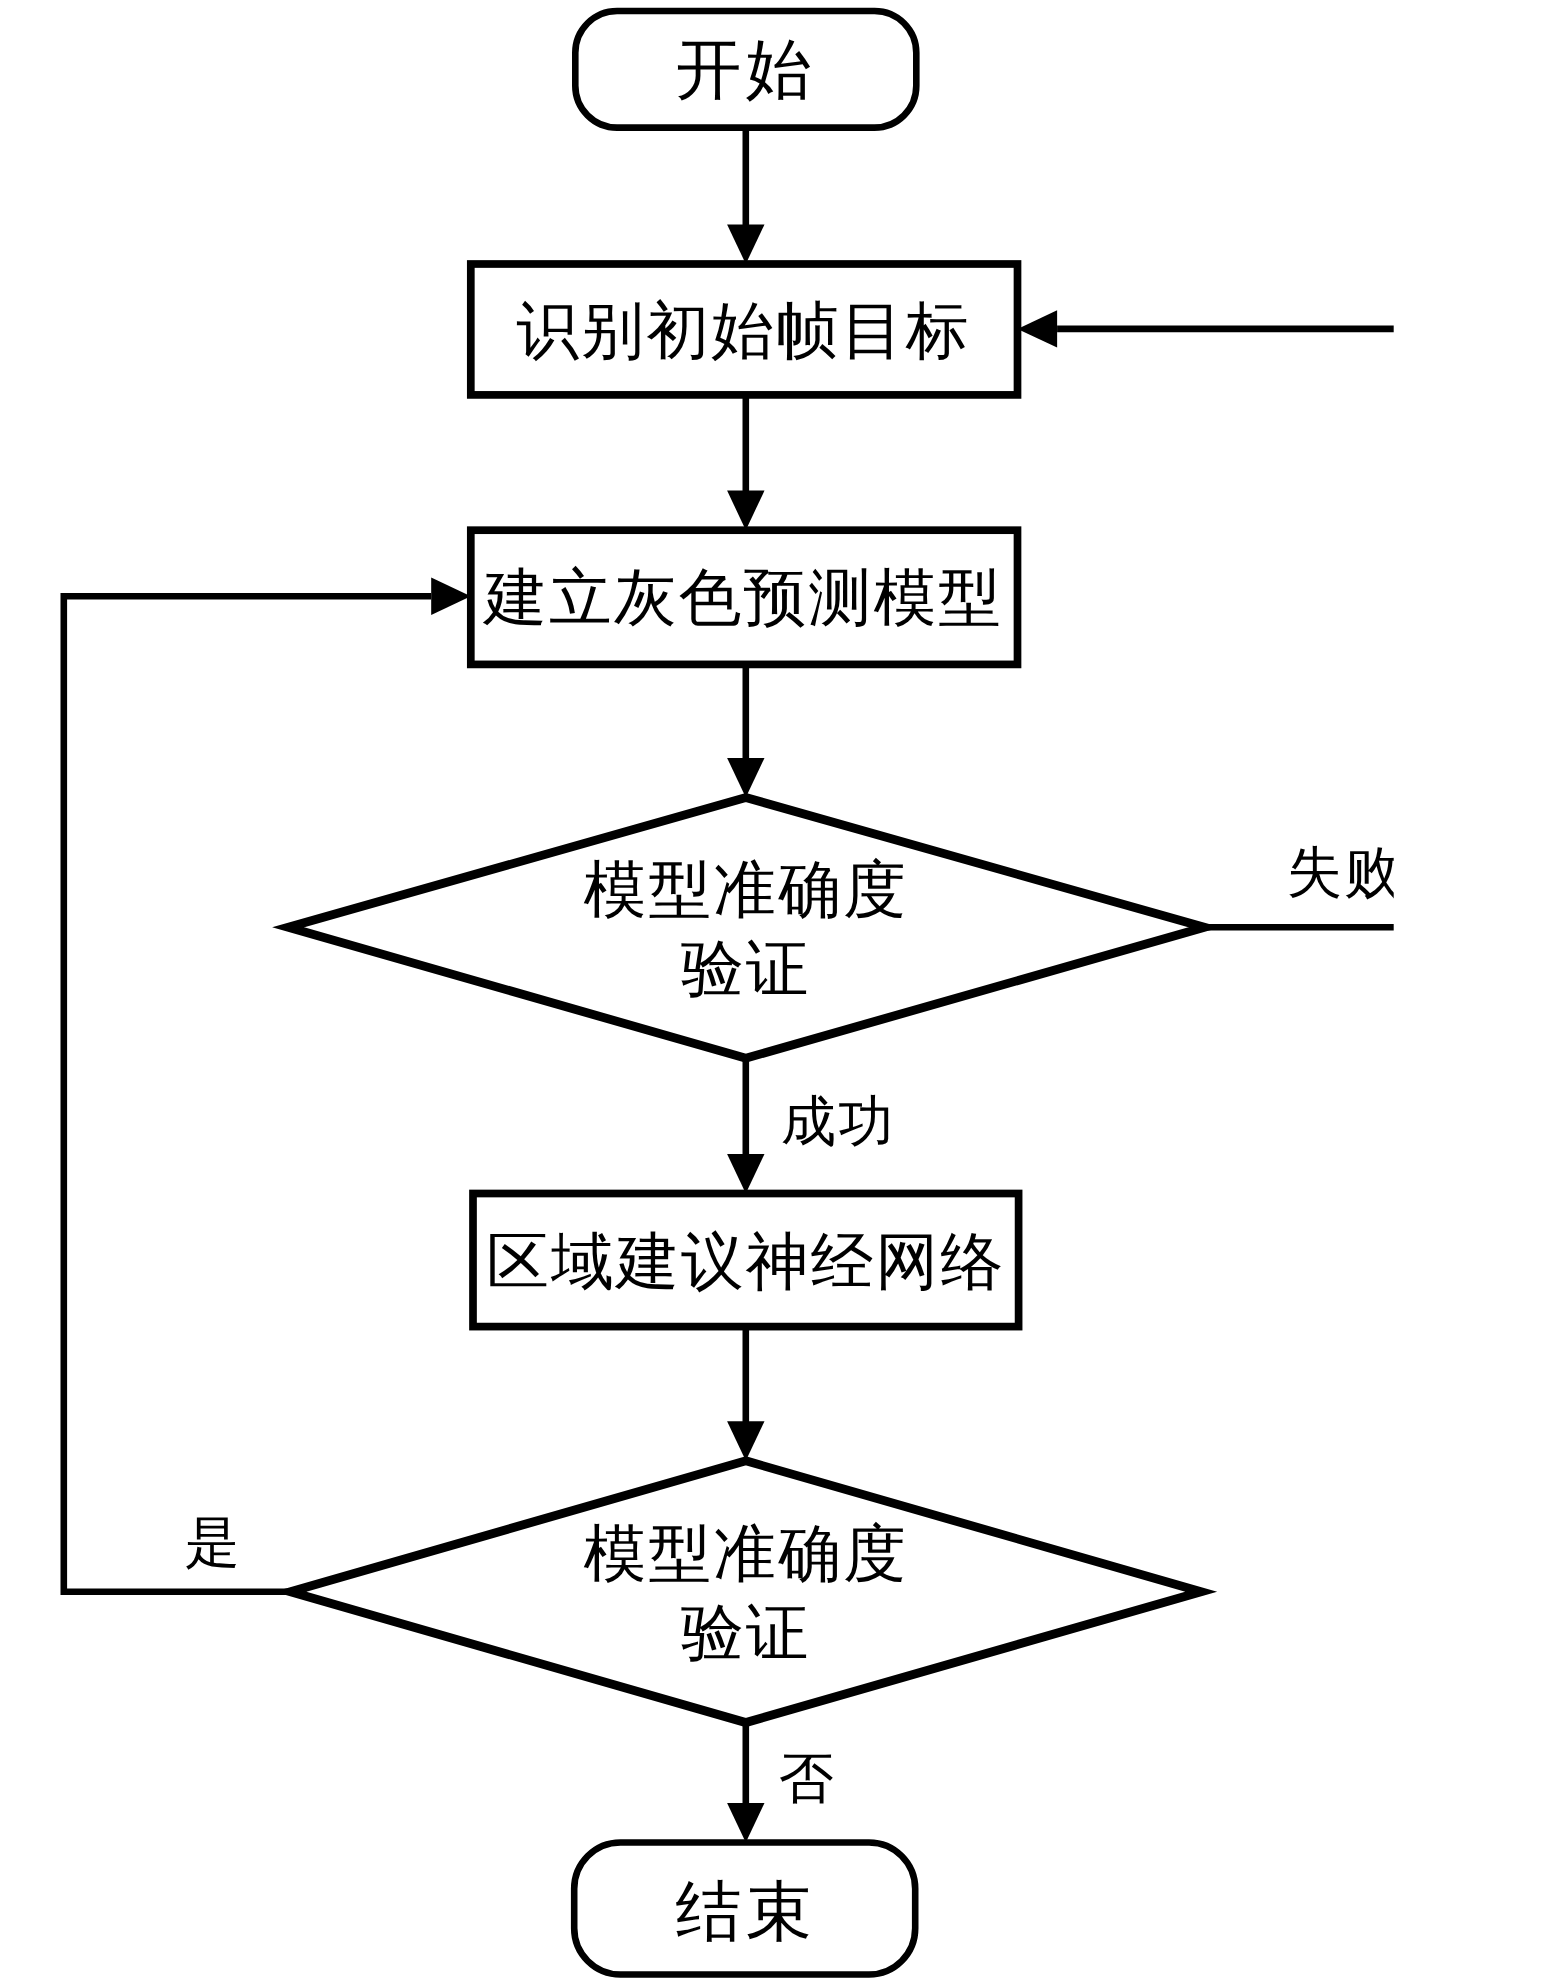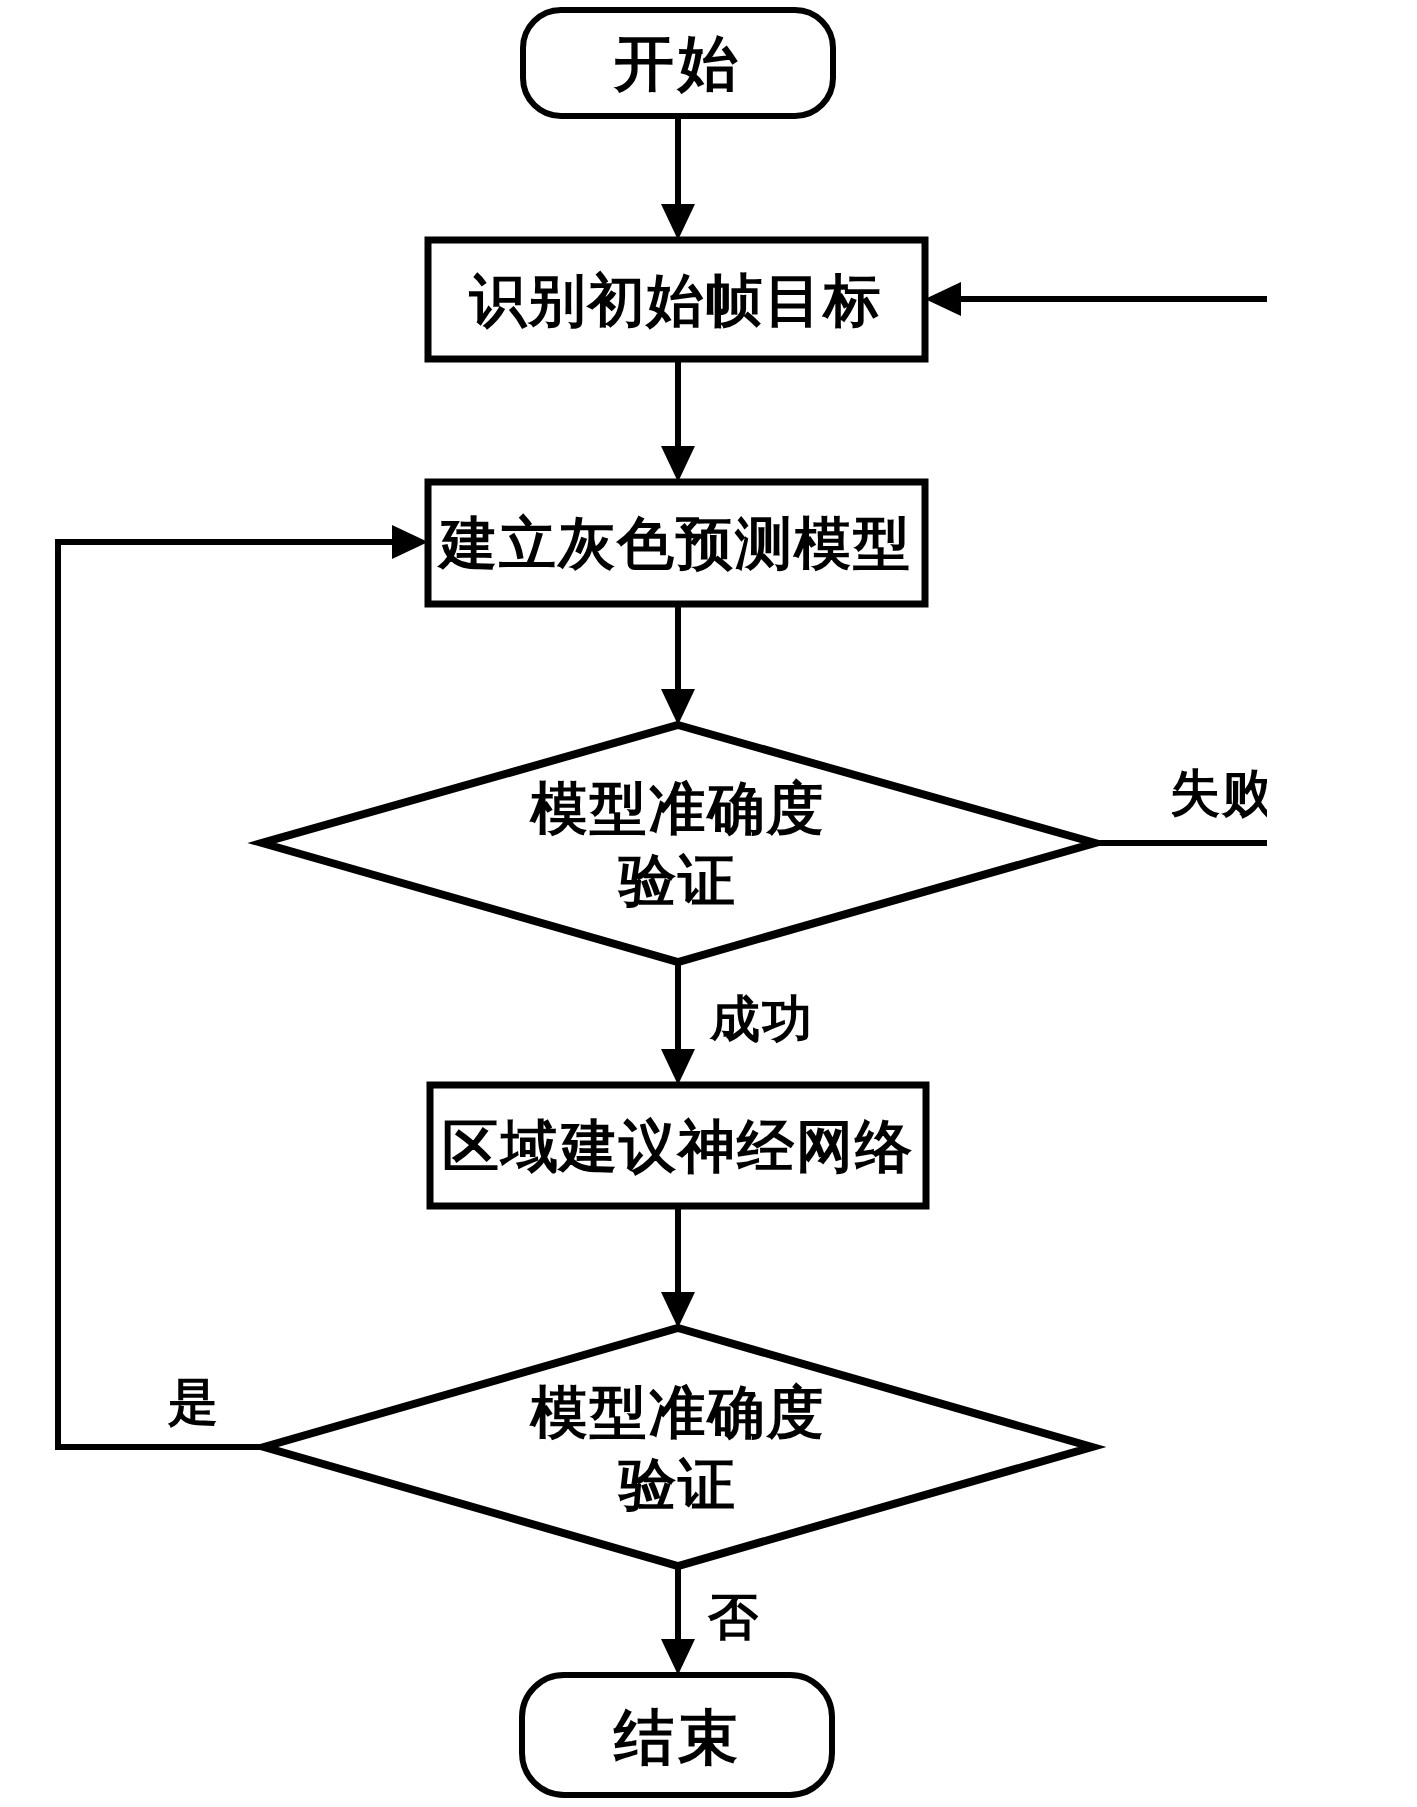--- a/index.html
+++ b/index.html
@@ -10,21 +10,20 @@
   html, body {
     margin: 0;
     padding: 0;
     background: var(--bg);
   }
   .canvas-wrap {
     width: 1267px;
     height: 1807px;
     background: var(--bg);
     overflow: hidden;
-    font-weight: bold;
   }
   svg { display: block; }
   .shape {
     fill: #ffffff;
     stroke: var(--line);
   }
   .shape-rect    { stroke-width: 7px; }
   .shape-rounded { stroke-width: 6px; }
   .shape-diamond { stroke-width: 8px; stroke-linejoin: miter; }
   .conn {

